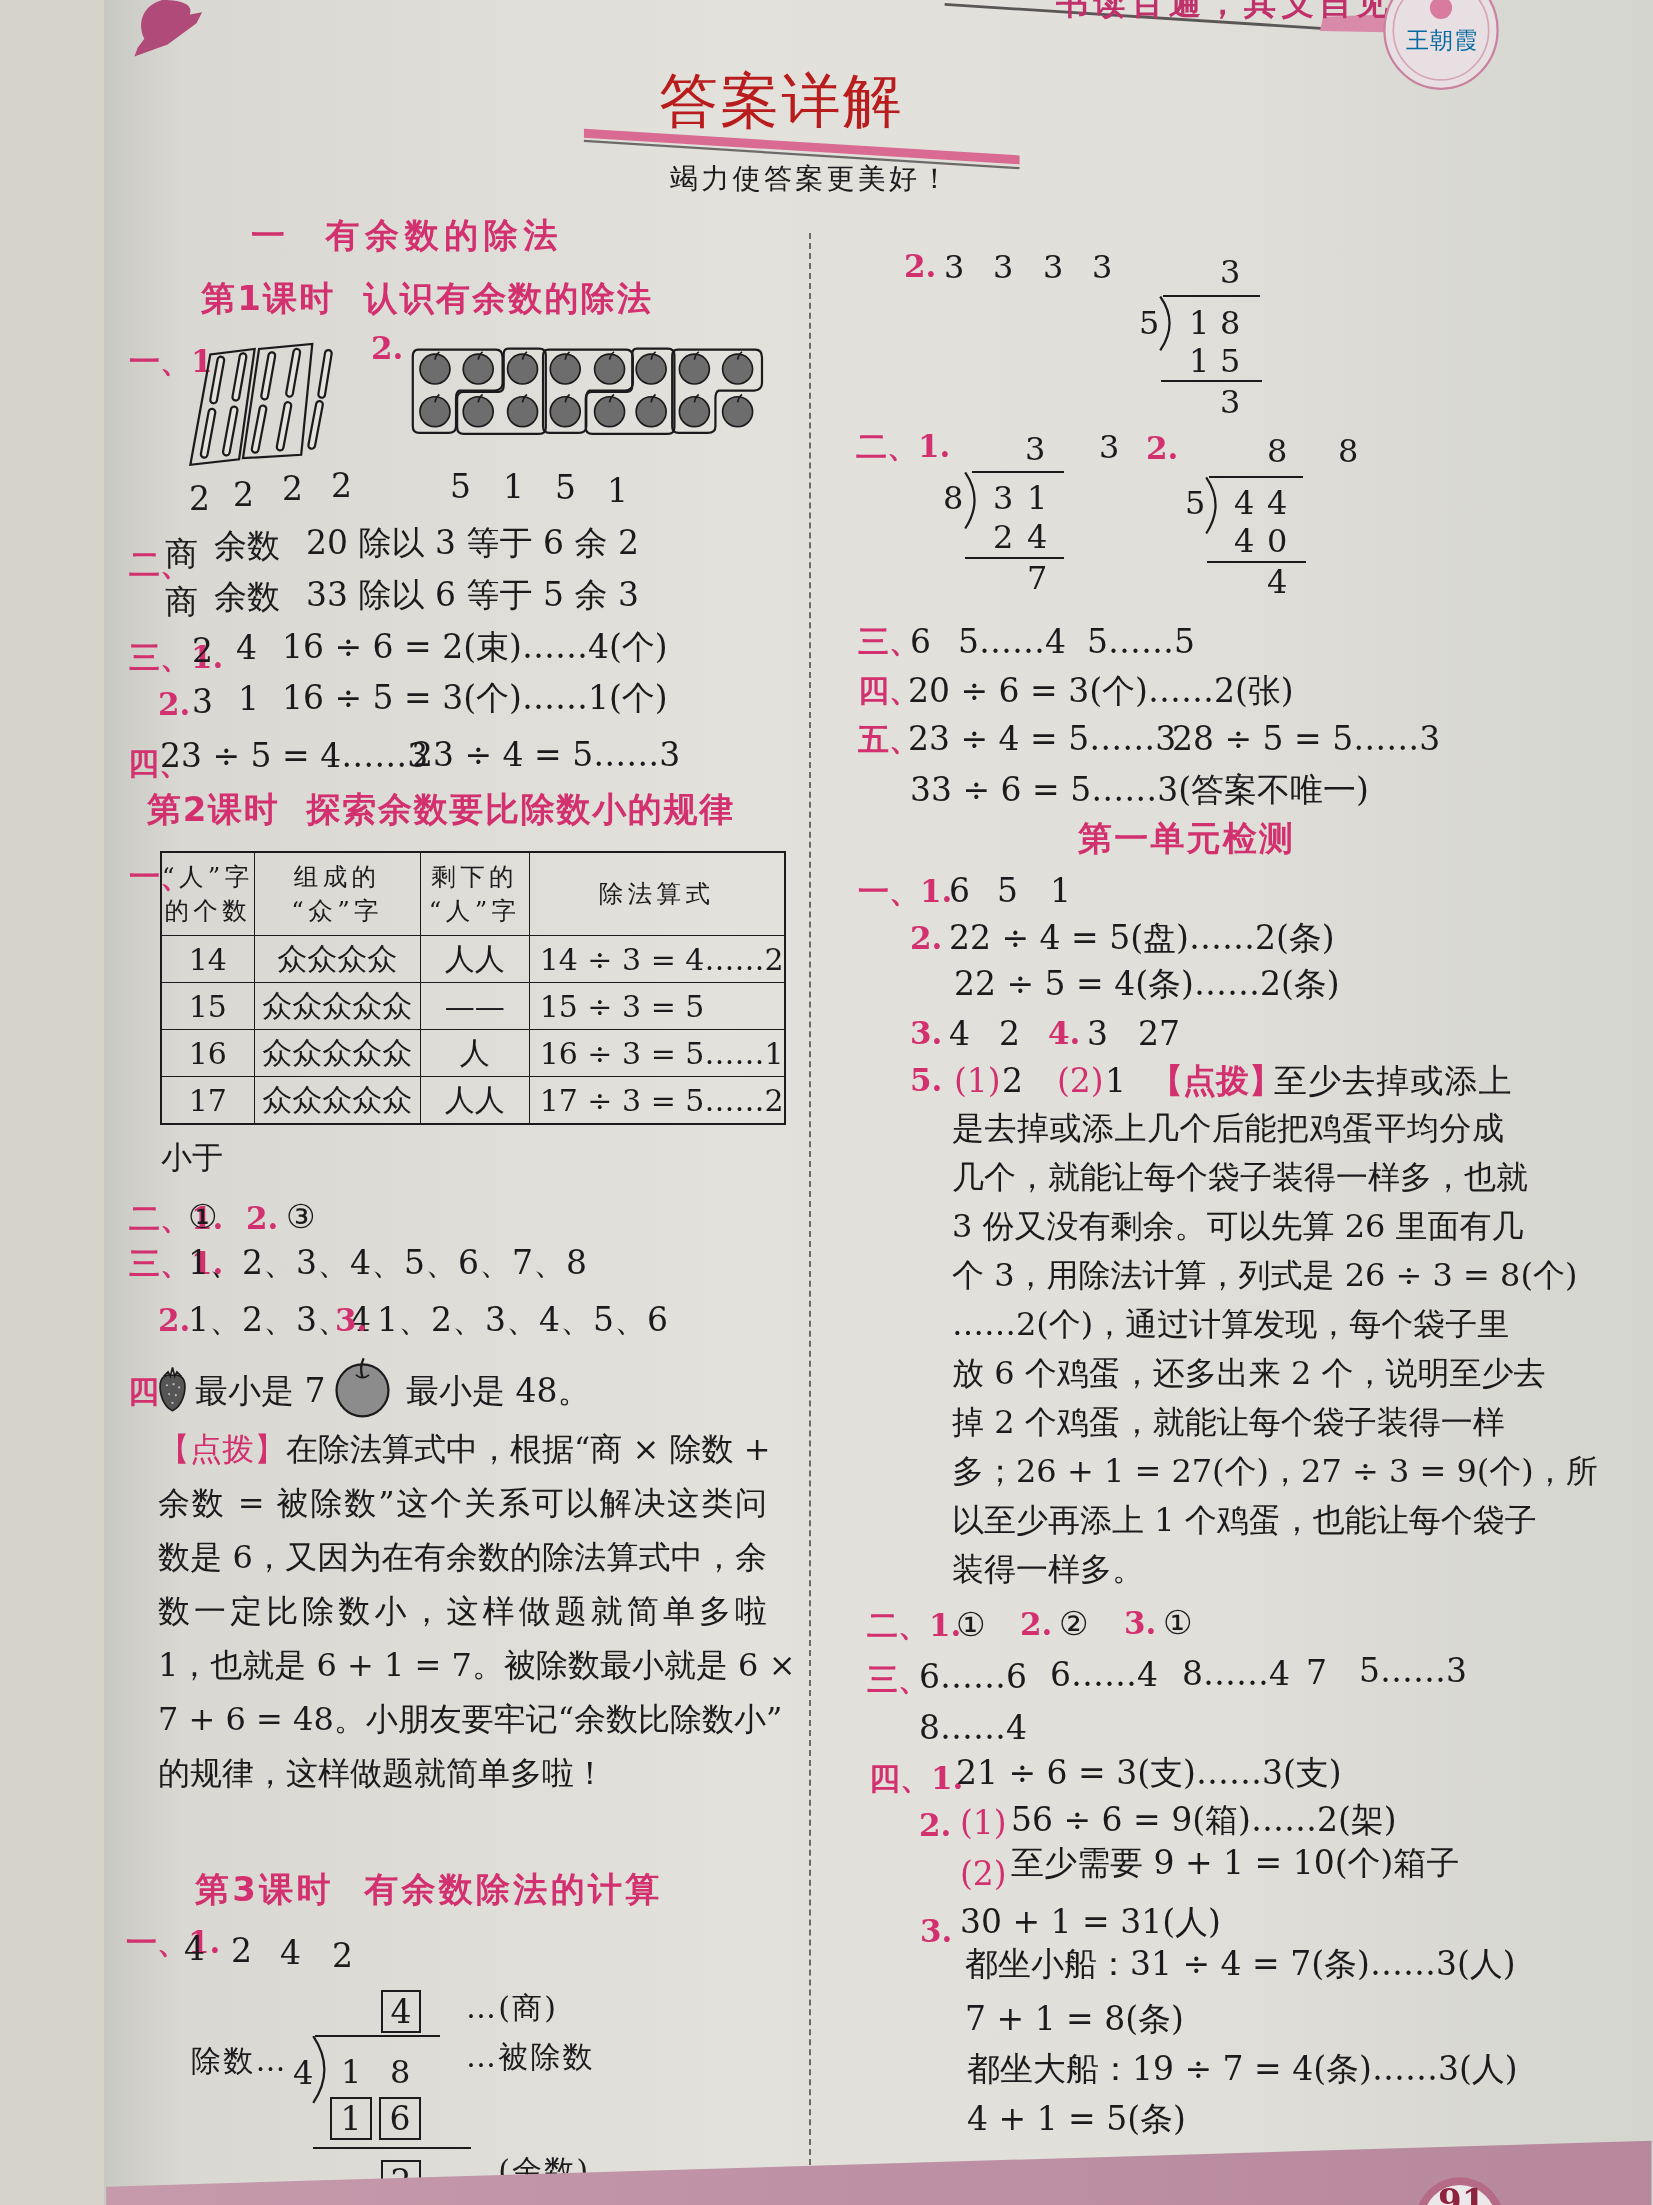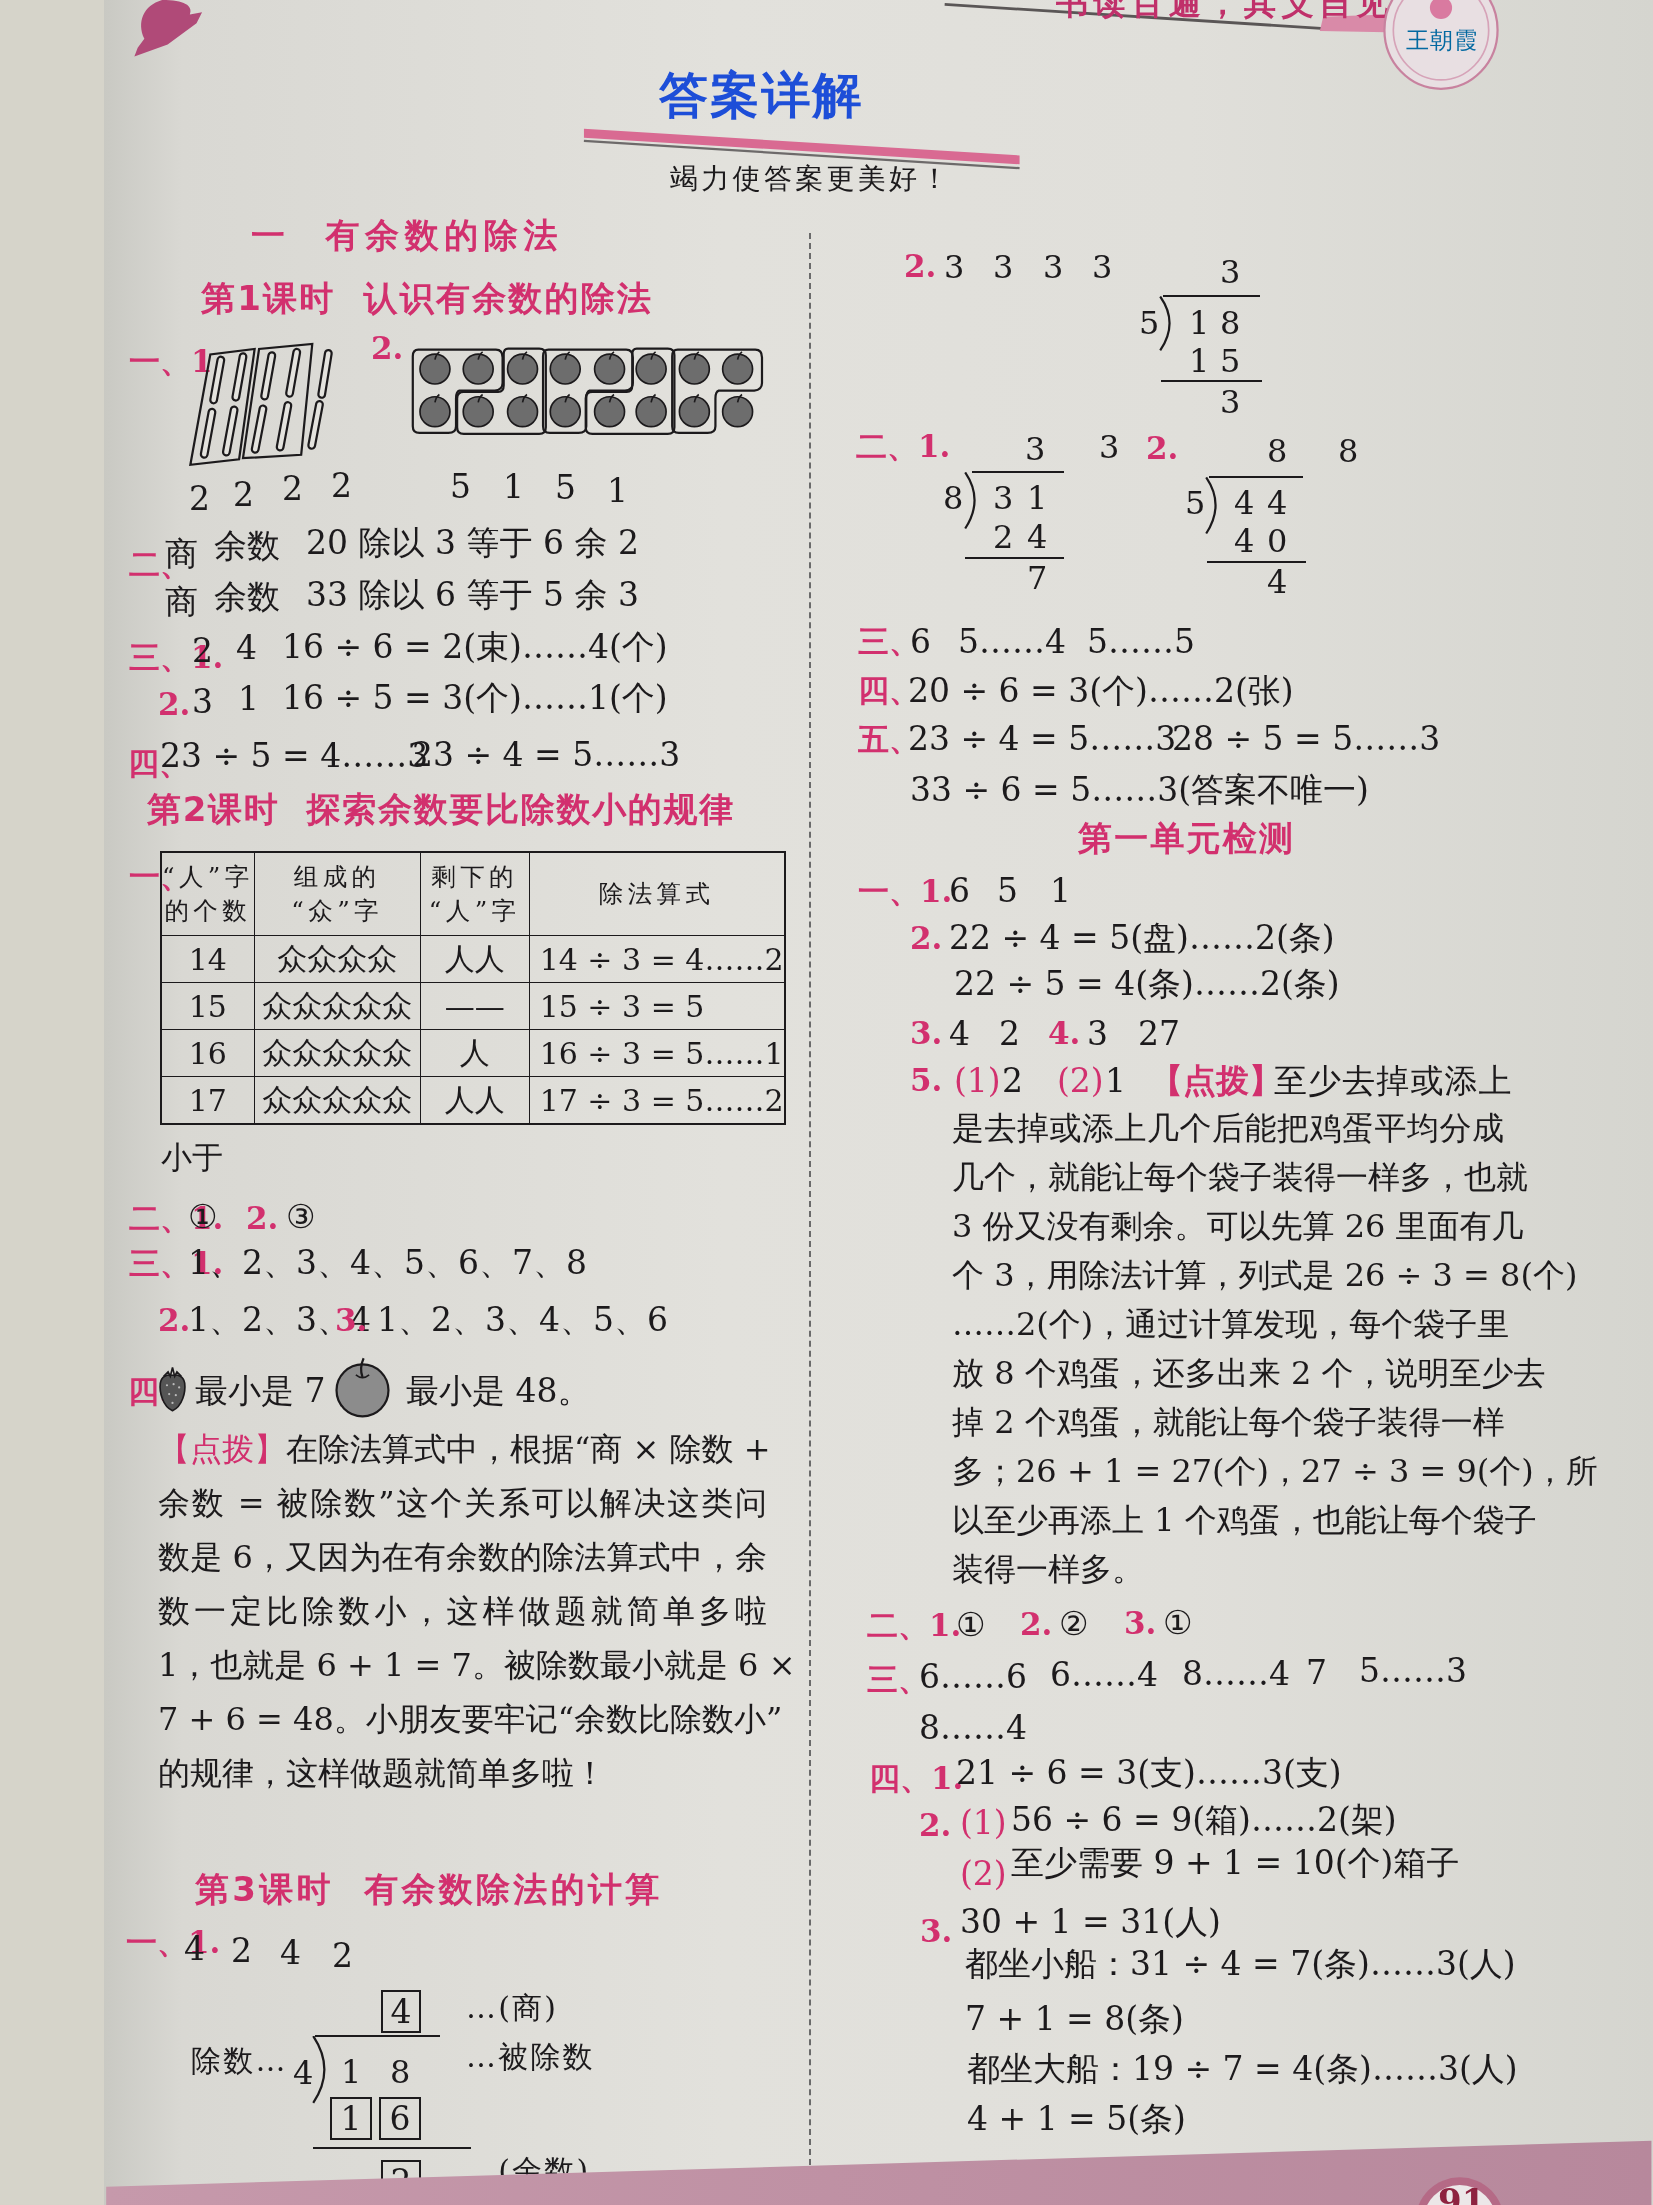--- a/index.html
+++ b/index.html
@@ -16,21 +16,21 @@
 .cap{position:absolute;font-family:"DejaVu Serif",serif;font-size:30px;line-height:1;white-space:pre;letter-spacing:2.2px;}
 .para{position:absolute;font-family:"DejaVu Serif",serif;font-size:32px;line-height:1;}
 .jl{display:block;text-align:justify;text-align-last:justify;white-space:nowrap;}
 .jl-last{display:block;white-space:pre;}
 table.grid{position:absolute;left:160px;top:851px;border-collapse:collapse;border:2.8px solid #1c1a1c;font-family:"DejaVu Serif",serif;}
 table.grid th,table.grid td{border:1.7px solid #1c1a1c;text-align:center;font-weight:normal;padding:0;}
 table.grid th{font-size:24.5px;letter-spacing:4.4px;line-height:34px;height:82px;}
 table.grid td{font-size:30px;height:46px;white-space:pre;}
 table.grid th span{display:block;}
 #divider{position:absolute;left:809px;top:233px;height:1962px;border-left:2.2px dashed #6a6a6a;}
-#title{position:absolute;left:659px;top:71px;font-family:"DejaVu Sans",sans-serif;font-weight:bold;font-size:49px;line-height:1;color:#1d4ed8;letter-spacing:2.2px;white-space:pre;}
+#title{position:absolute;left:659px;top:71px;font-family:"DejaVu Sans",sans-serif;font-weight:normal;font-size:59px;line-height:1;color:#b91c1c;letter-spacing:2.2px;white-space:pre;}
 #subtitle{position:absolute;left:670px;top:165px;font-family:"DejaVu Serif",serif;font-size:28px;line-height:1;letter-spacing:3.3px;white-space:pre;}
 #quote{position:absolute;left:1056px;top:-13.3px;font-family:"DejaVu Serif",serif;font-weight:bold;font-size:32px;line-height:1;color:#c0306a;letter-spacing:5.6px;white-space:pre;}
 #logo-text{position:absolute;left:1406px;top:24.5px;font-family:"DejaVu Serif",serif;font-weight:normal;font-size:23px;color:#0369a1;letter-spacing:1.1px;white-space:pre;}
 #page-num{position:absolute;left:1438px;top:2184px;font-family:"DejaVu Serif",serif;font-weight:bold;font-size:34px;line-height:1;color:#8e2340;}
 </style>
 </head>
 <body>
 
 <div id="page"></div>
 
@@ -361,21 +361,21 @@
 <div class="t pkt" style="left:1057px;top:1064px">(2)</div>
 <div class="t" style="left:1105px;top:1064px">1</div>
 <div class="t pkt" style="left:1150px;top:1064px;font-weight:bold">【点拨】</div>
 <div class="t" style="left:1274px;top:1064px;letter-spacing:1.1px">至少去掉或添上</div>
 <div class="para" style="left:952px;top:1112px;width:552px">
   <div class="jl" style="height:49px">是去掉或添上几个后能把鸡蛋平均分成</div>
   <div class="jl" style="height:49px">几个，就能让每个袋子装得一样多，也就</div>
   <div class="jl" style="height:49px">3 份又没有剩余。可以先算 26 里面有几</div>
   <div class="jl" style="height:49px">个 3，用除法计算，列式是 26 ÷ 3 = 8(个)</div>
   <div class="jl" style="height:49px">……2(个)，通过计算发现，每个袋子里</div>
-  <div class="jl" style="height:49px">放 8 个鸡蛋，还多出来 2 个，说明至少去</div>
+  <div class="jl" style="height:49px">放 6 个鸡蛋，还多出来 2 个，说明至少去</div>
   <div class="jl" style="height:49px">掉 2 个鸡蛋，就能让每个袋子装得一样</div>
   <div class="jl" style="height:49px">多；26 + 1 = 27(个)，27 ÷ 3 = 9(个)，所</div>
   <div class="jl" style="height:49px">以至少再添上 1 个鸡蛋，也能让每个袋子</div>
   <div class="jl-last" style="height:49px">装得一样多。</div>
 </div>
 
 <div class="lbl" style="left:867px;top:1610px">二、1.</div>
 <div class="t" style="left:956px;top:1608px;font-family:'DejaVu Sans',sans-serif">①</div>
 <div class="lbl" style="left:1020px;top:1609px">2.</div>
 <div class="t" style="left:1059px;top:1607px;font-family:'DejaVu Sans',sans-serif">②</div>

